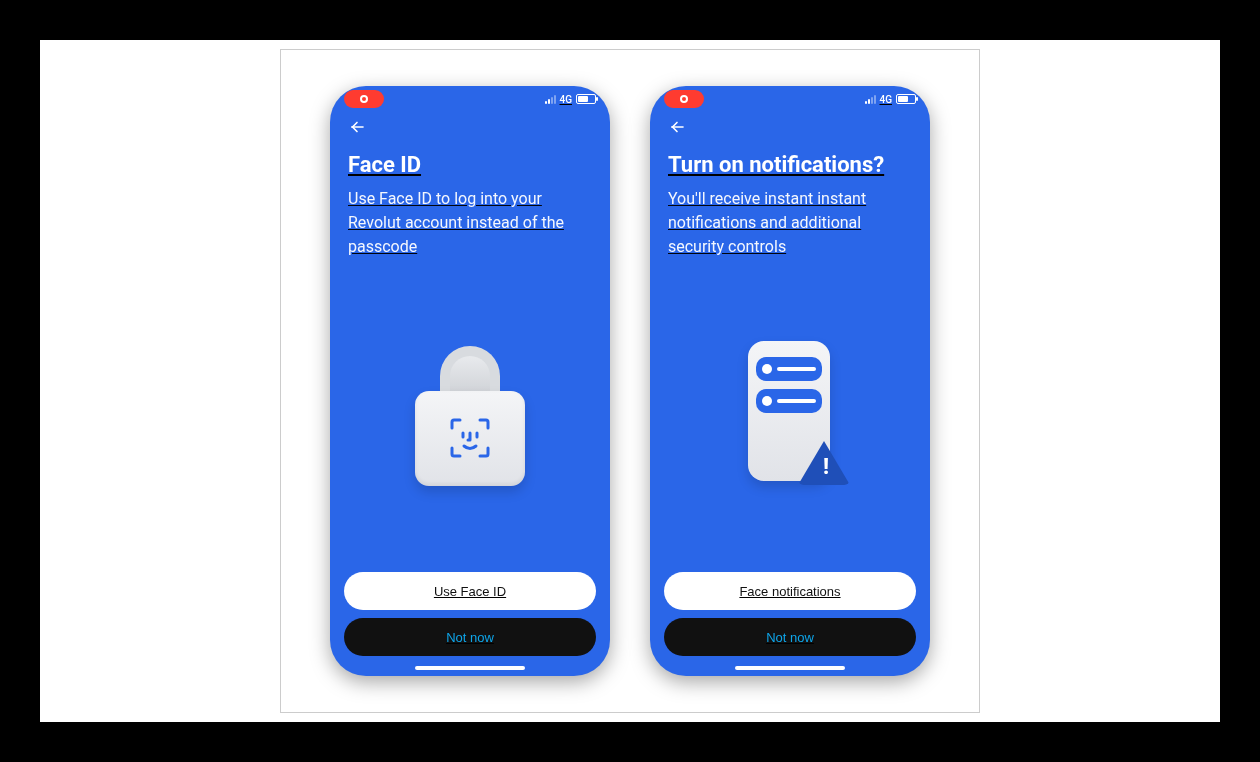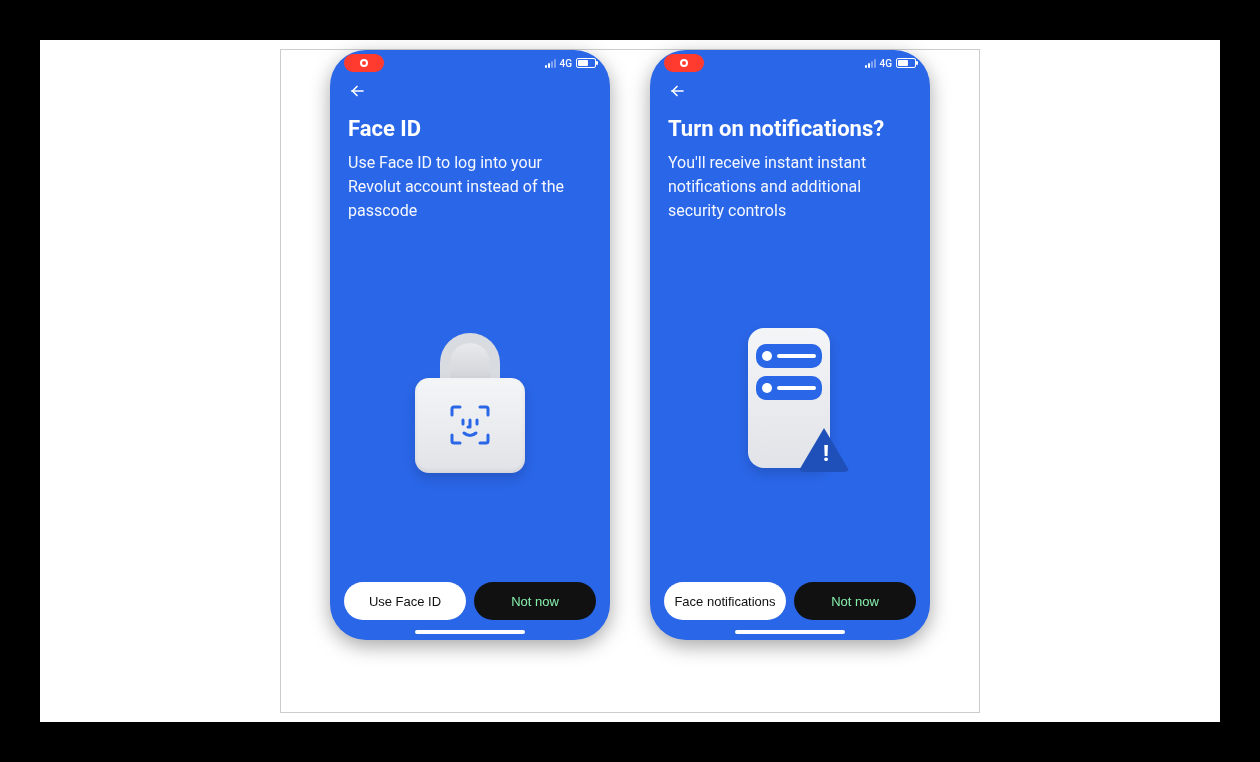--- a/index.html
+++ b/index.html
@@ -18,22 +18,24 @@
     height: 682px;
     display: flex;
     align-items: center;
     justify-content: center;
   }
   .card {
     border: 1px solid #ccc;
     width: 700px;
     height: 664px;
     display: flex;
+    align-items: center;
     justify-content: center;
     gap: 40px;
+    text-decoration: underline;
   }
   .phone {
     width: 280px;
     height: 590px;
     background: #2a66e8;
     border-radius: 36px;
     box-shadow: 0 6px 20px rgba(0,0,0,0.35);
     position: relative;
     overflow: hidden;
     color: #fff;
@@ -174,37 +176,37 @@
     border-bottom: 44px solid #1f4fb8;
     border-radius: 6px;
   }
   .alert-mark {
     position:absolute; right:21px; bottom:12px;
     color:#fff; font-weight:800; font-size:22px;
     z-index:2;
   }
   .buttons {
     padding: 0 14px 10px 14px;
-    display: flex; flex-direction:row; gap:8px;
+    display: flex; flex-direction:column; gap:8px;
   }
   .btn {
     width: 100%;
     height: 38px;
     border-radius: 19px;
     font-size: 13px;
     font-weight: 500;
     border: none;
     cursor: pointer;
     display:flex; align-items:center; justify-content:center;
   }
   .btn-primary {
     background: #fff; color:#111;
   }
   .btn-secondary {
-    background: #111; color:#86efac;
+    background: #111; color:#0ea5e9;
   }
   .home-indicator {
     width: 110px; height: 4px; background:#fff; border-radius:3px;
     margin: 0 auto 6px auto;
   }
 </style>
 </head>
 <body>
 
 <div class="outer">

